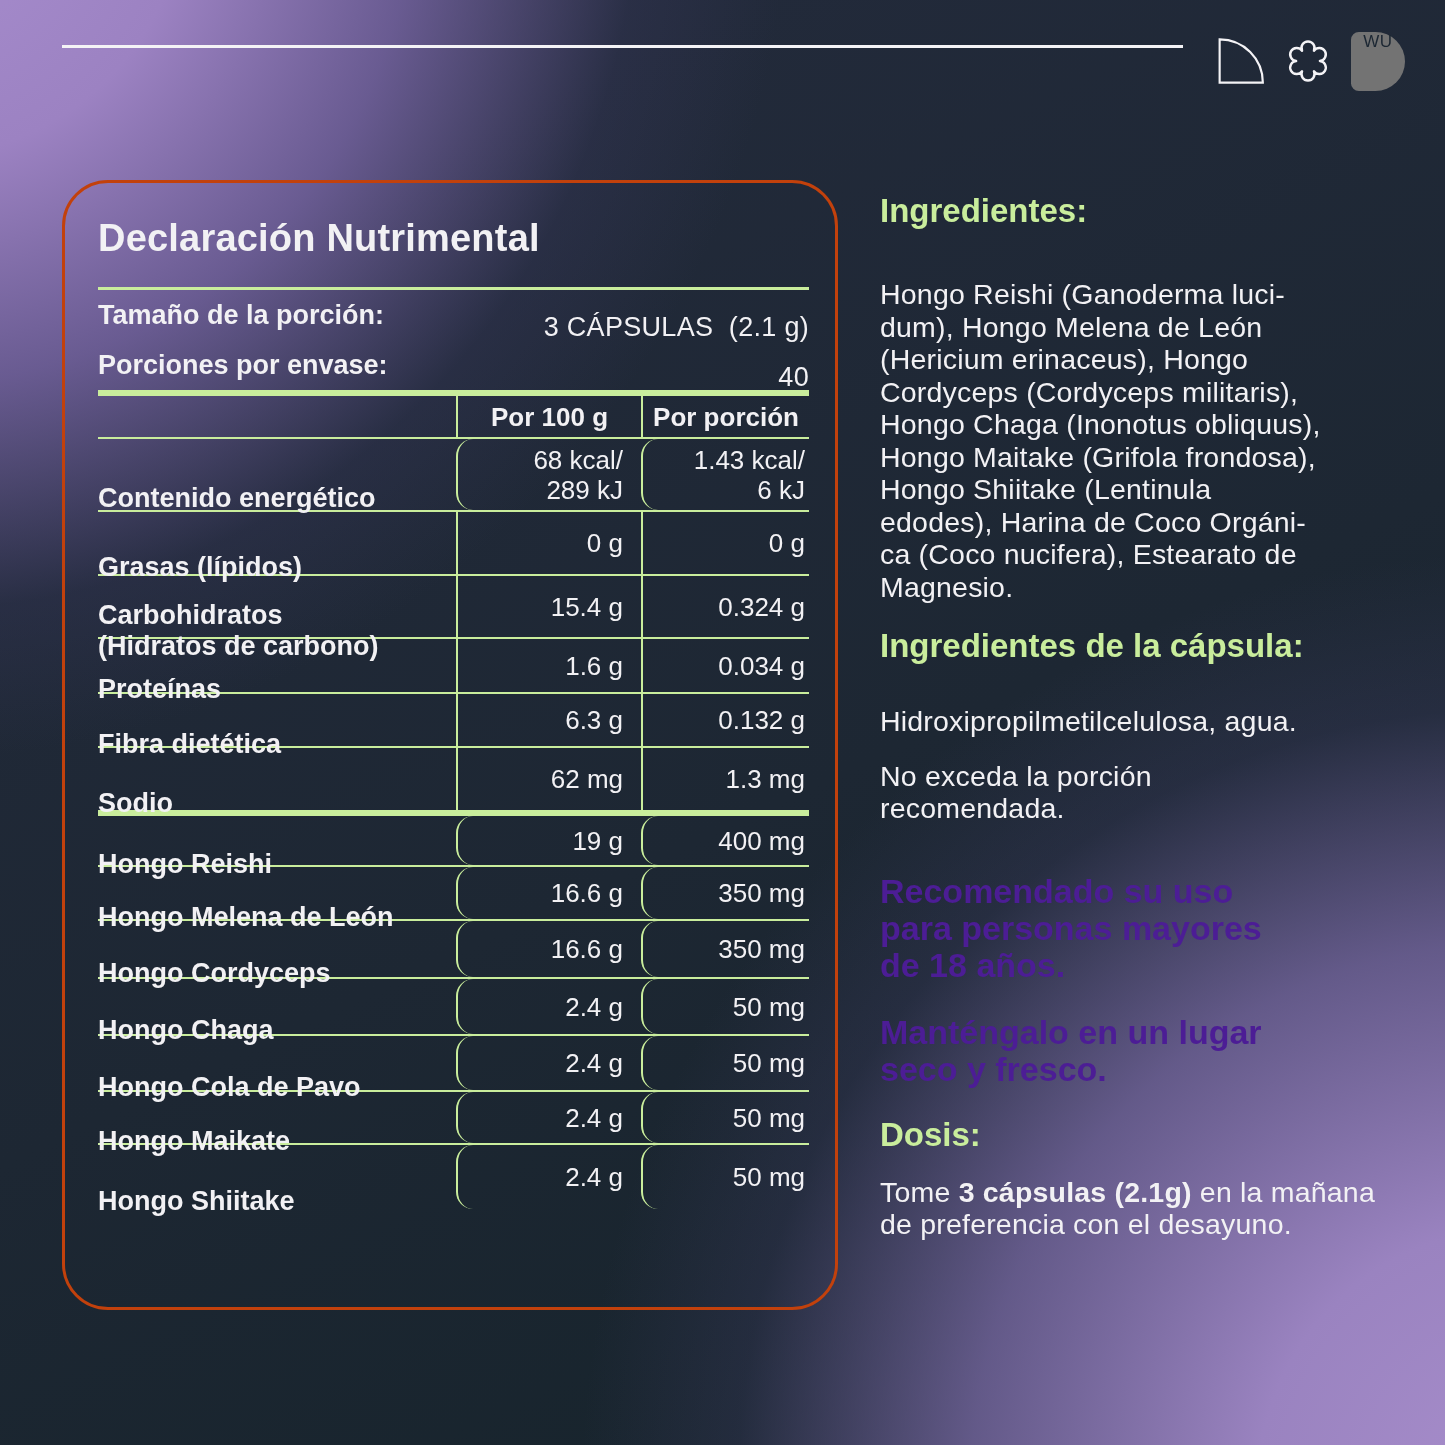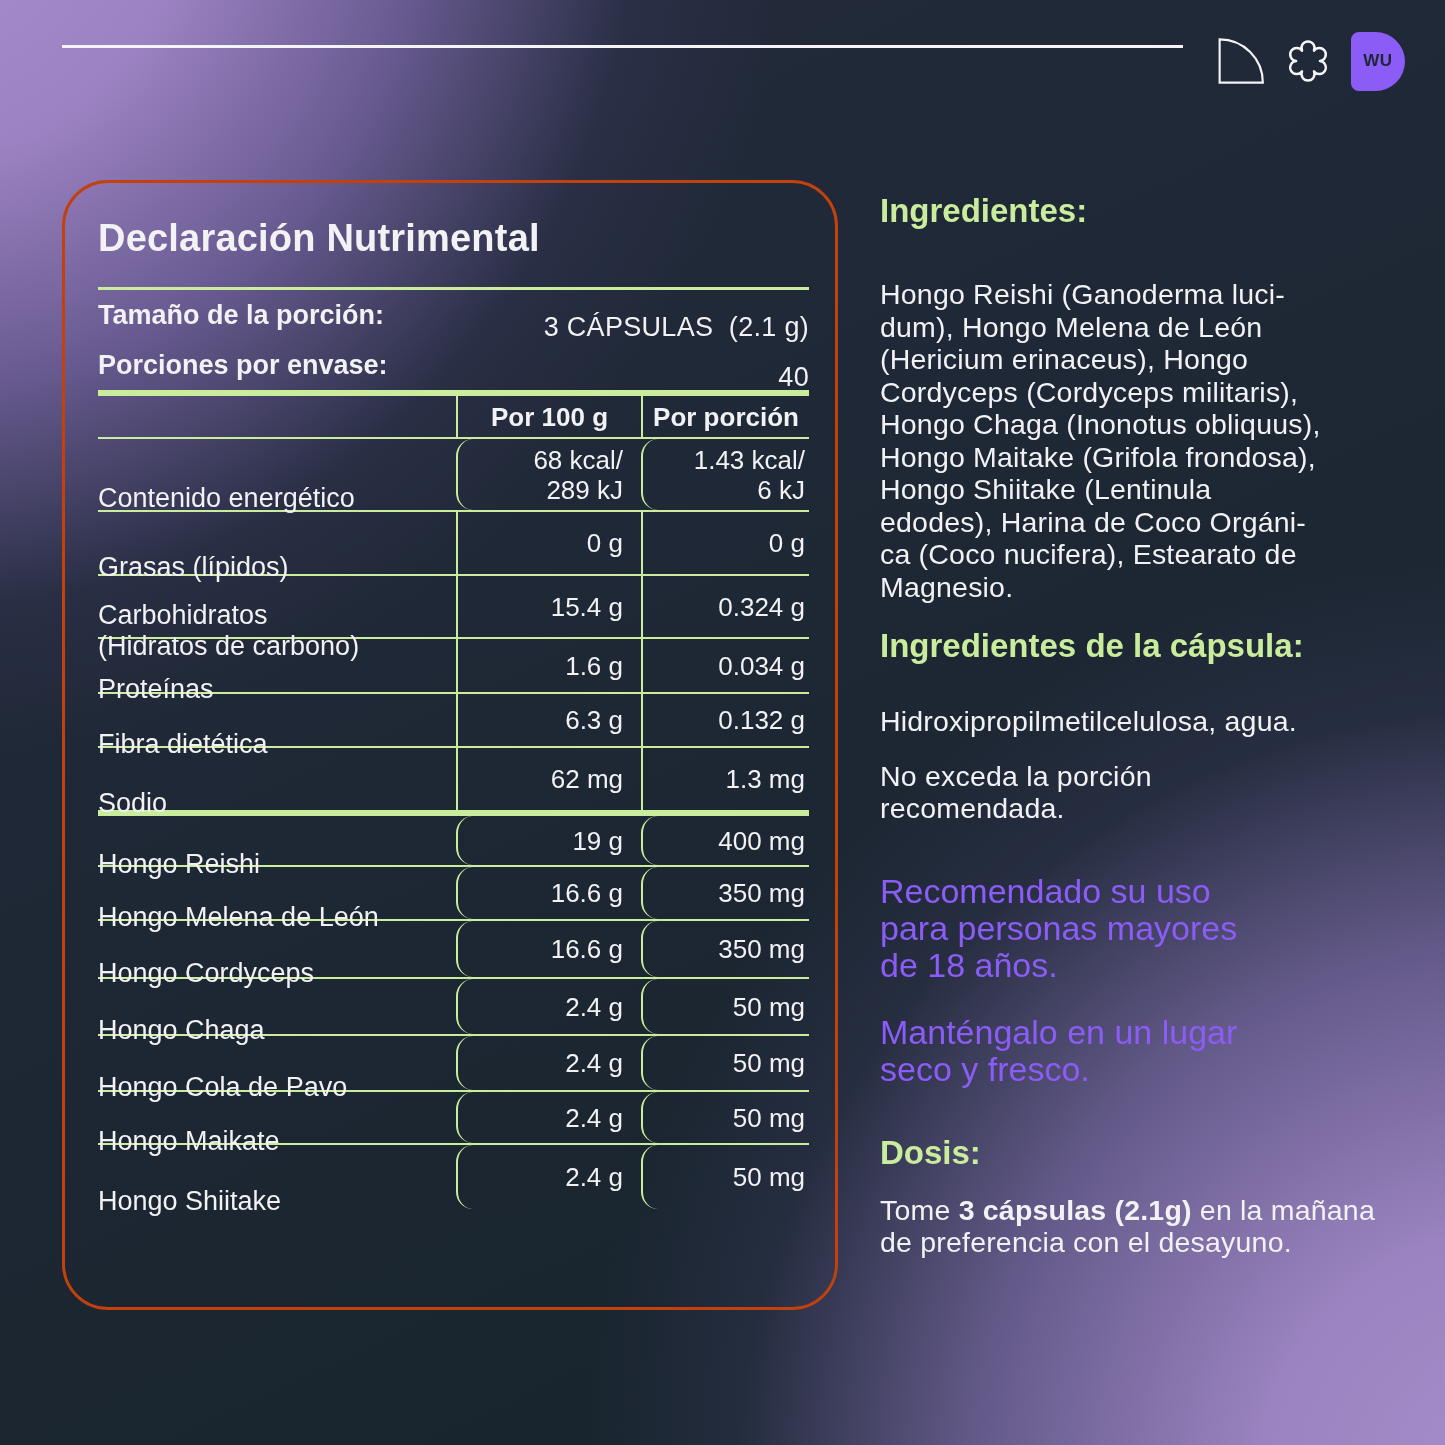--- a/index.html
+++ b/index.html
@@ -12,62 +12,62 @@
       radial-gradient(1300px 1300px at 105% 103%, #a78dcb 0%, #9a83c0 20%, rgba(128,110,172,0.72) 42%, rgba(70,66,110,0.26) 60%, rgba(30,38,55,0) 72%),
       linear-gradient(155deg, #242b3d 0%, #1d2733 55%, #15232a 100%);
     color:#f2f1f4;
   }
 
   
   .topline { position:absolute; left:62px; top:45px; width:1121px; height:3px; background:#f4f3f6; }
   .badges { position:absolute; top:30px; right:40px; display:flex; align-items:center; gap:16px; }
   .badges svg { display:block; }
   .wu-badge {
-    width:54px; height:59px; background:#8b5cf6; color:#1c2733;
+    width:54px; height:59px; background:#737373; color:#1c2733;
     border-radius:8px 30px 30px 8px;
-    display:flex; align-items:center; justify-content:center;
-    font-weight:bold; font-size:17px; letter-spacing:0.5px;
+    display:flex; justify-content:center;
+    font-weight:normal; font-size:17px; letter-spacing:0.5px;
   }
 
   
   .card {
     position:absolute; left:62px; top:180px; width:776px; height:1130px;
     border:3px solid #c2410c; border-radius:46px;
     padding:0 26px 0 33px;
   }
   .card-title { margin-top:32px; font-size:38px; line-height:46px; font-weight:bold; letter-spacing:0.2px; }
   .rule  { height:3px; background:#c9ed9c; margin-top:26px; }
   .srow  { height:50px; display:flex; justify-content:space-between; align-items:center; }
   .srow .lab { font-size:27px; font-weight:bold; }
   .srow .val { font-size:27px; font-weight:normal; letter-spacing:0.3px; white-space:pre;margin-top:25px; }
   .rule-thick { height:6px; background:#c9ed9c; }
 
   .trow { display:flex; border-bottom:2.5px solid #c9ed9c; }
   .trow.nob { border-bottom:none; }
   .trow.thickb { border-bottom-width:6px; }
-  .c1 { width:358px; display:flex; align-items:center; font-size:27px; font-weight:normal; white-space:pre-line; line-height:31px;margin-top:48px; }
+  .c1 { width:358px; display:flex; align-items:center; font-size:27px; font-weight:bold; white-space:pre-line; line-height:31px;margin-top:48px; }
   .c2 { width:185px; }
   .c3 { width:168px; }
   .c2,.c3 { border-left:2.5px solid #c9ed9c; display:flex; align-items:center; justify-content:flex-end;
             font-size:26px; line-height:30px; white-space:pre-line; text-align:right; }
   .c2 { padding-right:18px; }
   .c3 { padding-right:4px; }
   .hdr .c2,.hdr .c3 { justify-content:center; font-weight:bold; padding-right:0; text-align:center; }
   .bval { font-weight:normal;border-radius:17px; }
 
   
   .rpanel { position:absolute; left:880px; top:192px; width:530px; }
   .gh { color:#c9ed9c; font-weight:bold; font-size:33px; line-height:38px; }
   .h1 { margin-bottom:48px; }
   .h2 { margin-top:24px; margin-bottom:40px; }
-  .h3 { margin-top:46px; margin-bottom:22px; }
+  .h3 { margin-top:28px; margin-bottom:22px; }
   .body-text { font-size:28.5px; line-height:32.5px; white-space:pre-line; letter-spacing:0.2px; }
   .mb22 { margin-bottom:22px; }
   .mb48 { margin-bottom:48px; }
-  .gstmt { color:#8b5cf6; font-weight:normal; font-size:34px; line-height:37px; white-space:pre-line; }
+  .gstmt { color:#4c1d95; font-weight:bold; font-size:34px; line-height:37px; white-space:pre-line; }
   .gstmt + .gstmt { margin-top:30px; }
 </style>
 </head>
 <body>
 
 <div class="topline"></div>
 
 <div class="badges">
   <span>
     <svg width="54" height="62" viewBox="0 0 100 100" fill="none" stroke="#f4f3f6" stroke-width="4">

